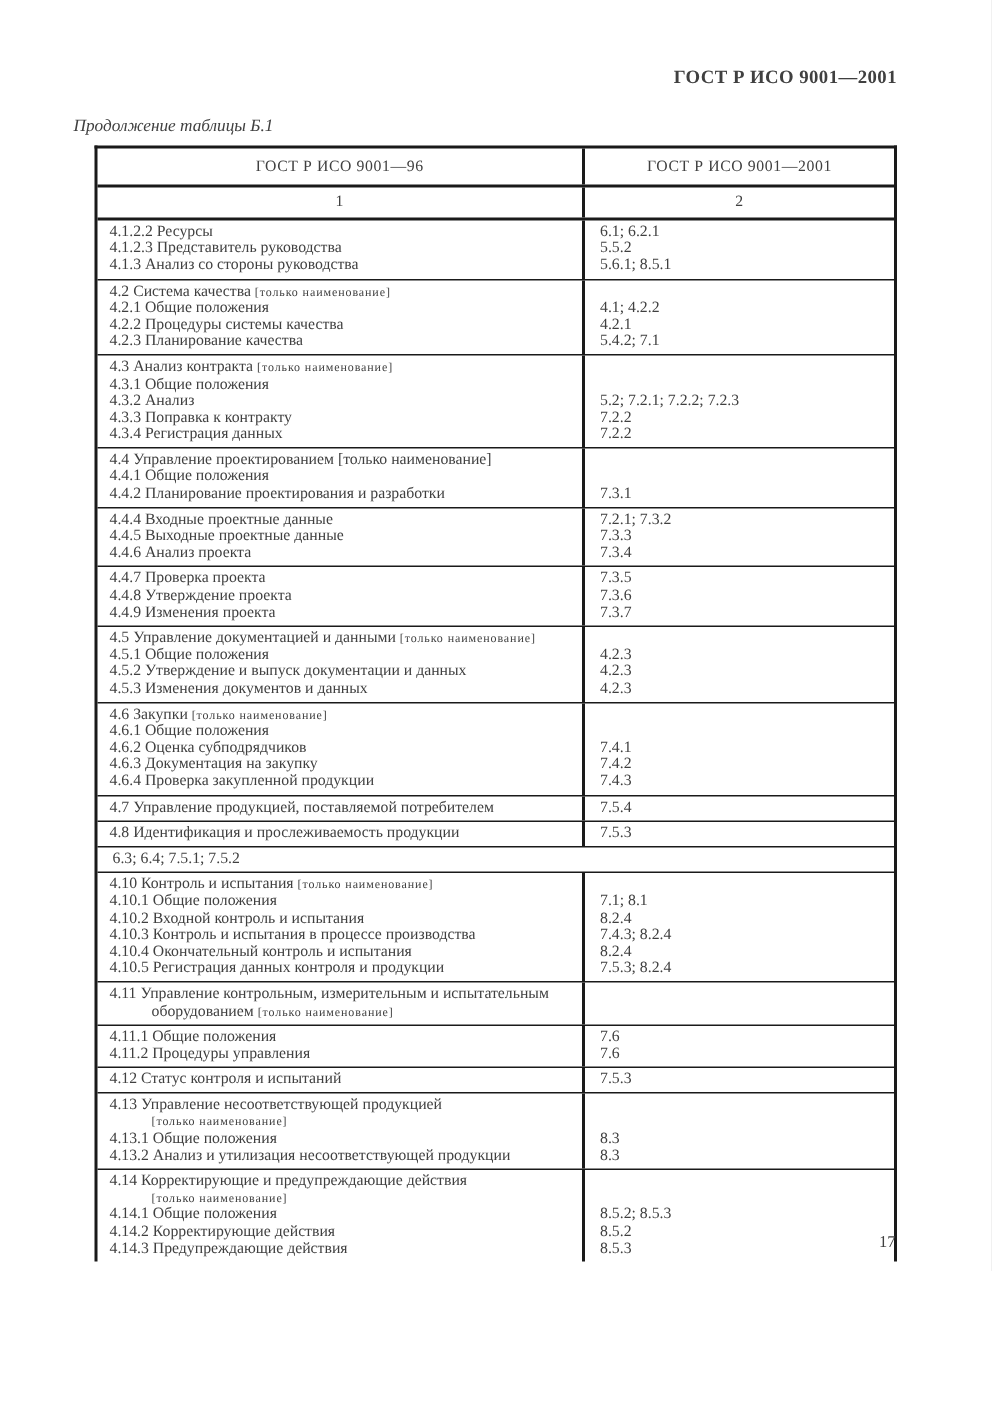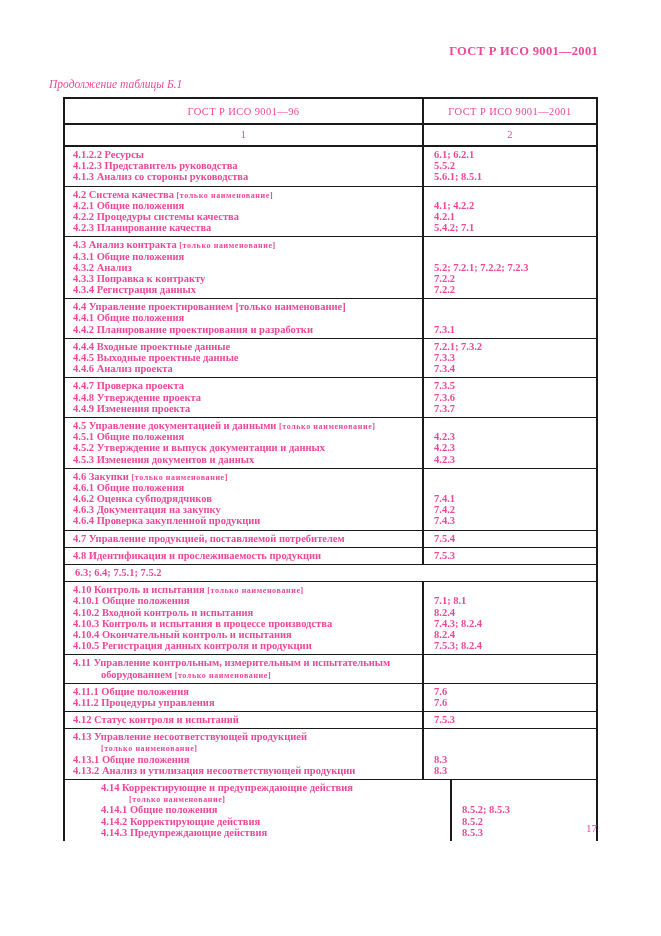--- a/index.html
+++ b/index.html
@@ -3,21 +3,21 @@
 <meta charset="utf-8">
 <style>
   * { box-sizing: border-box; margin: 0; padding: 0; }
   html, body { background: #e8e8e8; }
   body { font-family: "Liberation Serif", "DejaVu Serif", serif; }
   .page {
     position: relative;
     width: 661px; height: 936px;
     margin: 0 auto;
     background: #ffffff;
-    color: #ec4899;
+    color: #404040;
     overflow: hidden;
   }
   .doc-header {
     position: absolute;
     top: 44px; right: 63px;
     font-size: 12.5px;
     font-weight: bold;
     letter-spacing: 0.3px;
   }
   .caption {
@@ -34,25 +34,25 @@
     border-bottom: none;
   }
   .thead { display: flex; border-bottom: 2px solid #1a1a1a; }
   .thead .th {
     text-align: center;
     font-size: 10.5px;
     letter-spacing: 0.4px;
   }
   .thead.titles .th { padding: 7px 0 6px 0; }
   .thead.nums .th { padding: 4px 0 5px 0; }
-  .cell-l { width: 359px; border-right: 2px solid #1a1a1a; }
+  .cell-l { width: 325px; border-right: 2px solid #1a1a1a; }
   .cell-r { flex: 1; }
   .trow { display: flex; border-bottom: 1px solid #1a1a1a; }
-  .trow:last-child { border-bottom: none; padding-left: 28px; }
-  .trow .cell { padding: 2px 0 3px 0; font-weight: bold; }
+  .trow:last-child { border-bottom: none; }
+  .trow .cell { padding: 2px 0 3px 0; }
   .line {
     font-size: 10.5px;
     line-height: 11.2px;
     height: 11.2px;
     white-space: nowrap;
   }
   .cell-l .line { padding-left: 8px; }
   .cell-r .line { padding-left: 10px; }
   .line.ind { padding-left: 36px; }
   .small {

